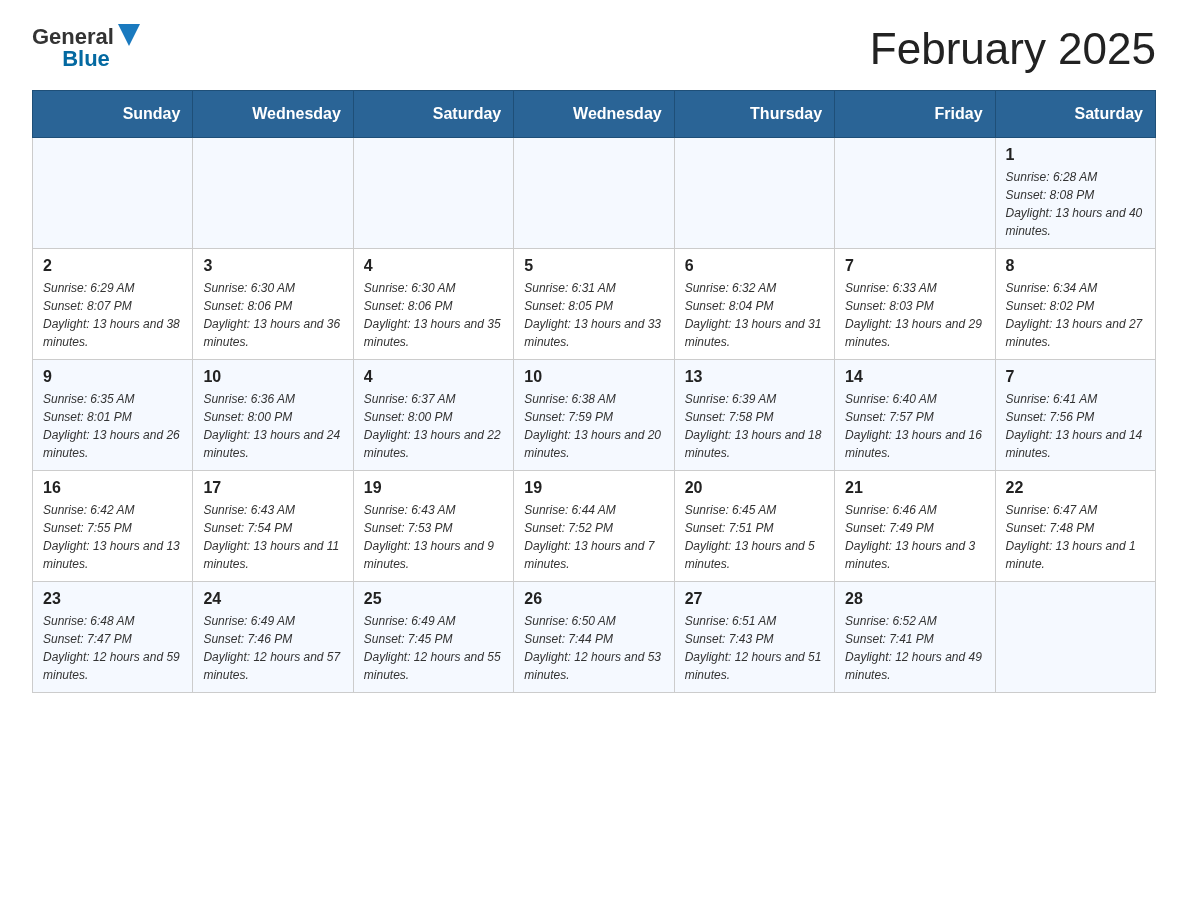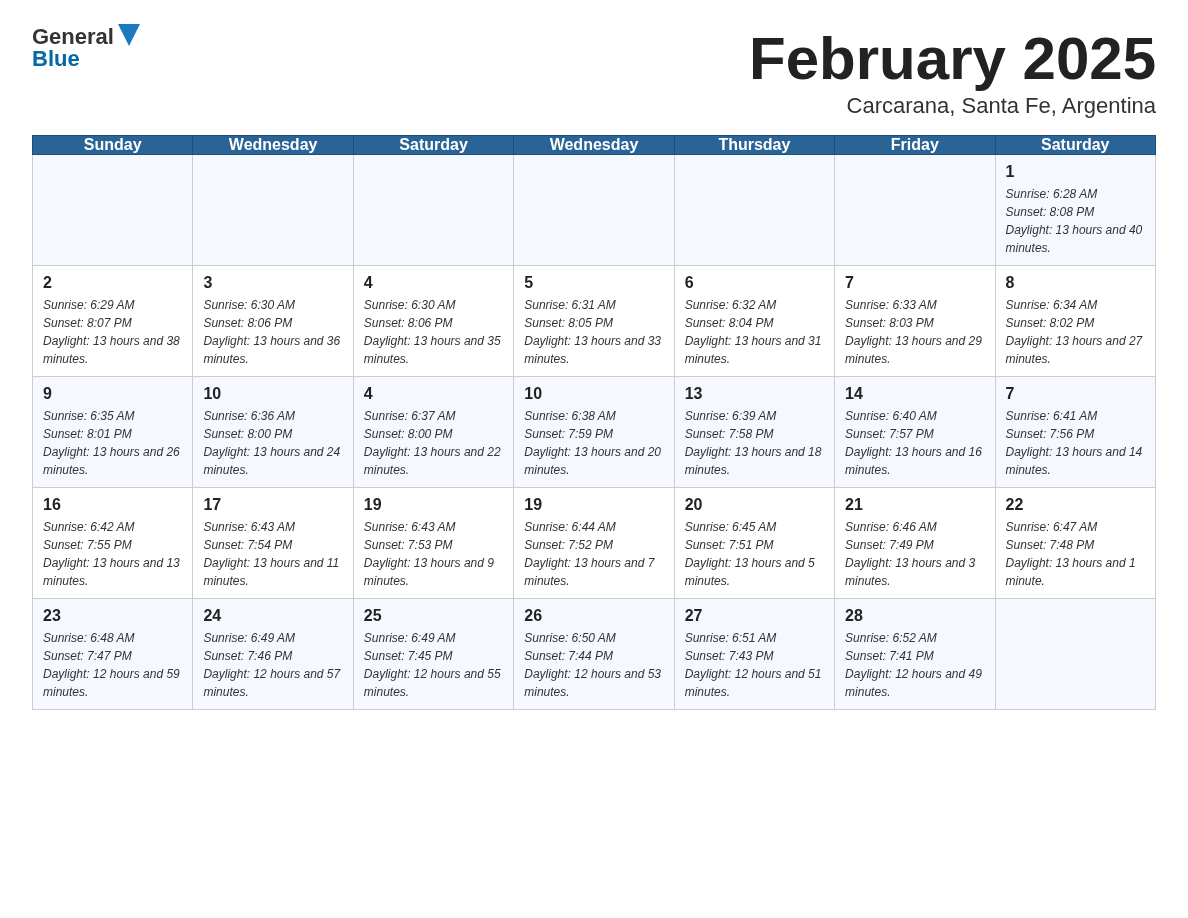--- a/index.html
+++ b/index.html
@@ -22,41 +22,41 @@
     }
     .logo-text {
       font-size: 22px;
       font-weight: bold;
       color: #333;
     }
     .title-block {
       text-align: right;
     }
     .title-block h1 {
-      font-size: 60px;
-      font-weight: bold;
+      font-size: 44px;
+      font-weight: normal;
       color: #222;
     }
     .title-block h2 {
       font-size: 22px;
       font-weight: normal;
       color: #333;
     }
     .calendar {
       width: 100%;
       border-collapse: collapse;
       border: 1px solid #ccc;
     }
     .calendar th {
       background-color: #2a6496;
       color: #fff;
       font-size: 16px;
       font-weight: bold;
-      text-align: center;
-      padding: 0 12px;
+      text-align: right;
+      padding: 14px 12px;
       border: 1px solid #1e4f78;
     }
     .calendar td {
       vertical-align: top;
       border: 1px solid #ccc;
       padding: 8px 10px;
       width: 14.28%;
       height: 110px;
       font-size: 12.5px;
       color: #333;
@@ -85,35 +85,34 @@
     }
     .calendar thead tr th {
       background-color: #2a6496;
     }
   </style>
 </head>
 <body>
 
 <div class="header">
   <div class="logo">
-    <div style="display:flex; flex-direction:column; align-items:flex-start;">
+    <div style="display:flex; flex-direction:column; align-items:center;">
       <div style="display:flex; align-items:center;">
         <span class="logo-text">General</span>
         <div style="display:inline-block; margin-left:4px; margin-top:0px;">
           <svg width="22" height="22" viewBox="0 0 22 22">
             <polygon points="0,0 22,0 11,22" fill="#1a7abf"></polygon>
           </svg>
         </div>
       </div>
       <span class="logo-text" style="color:#0369a1; margin-top:-4px;">Blue</span>
     </div>
   </div>
   <div class="title-block">
     <h1>February 2025</h1>
-    <h2>Carcarana, Santa Fe, Argentina</h2>
   </div>
 </div>
 
 <table class="calendar">
   <thead>
     <tr>
       <th>Sunday</th>
       <th>Wednesday</th>
       <th>Saturday</th>
       <th>Wednesday</th>

